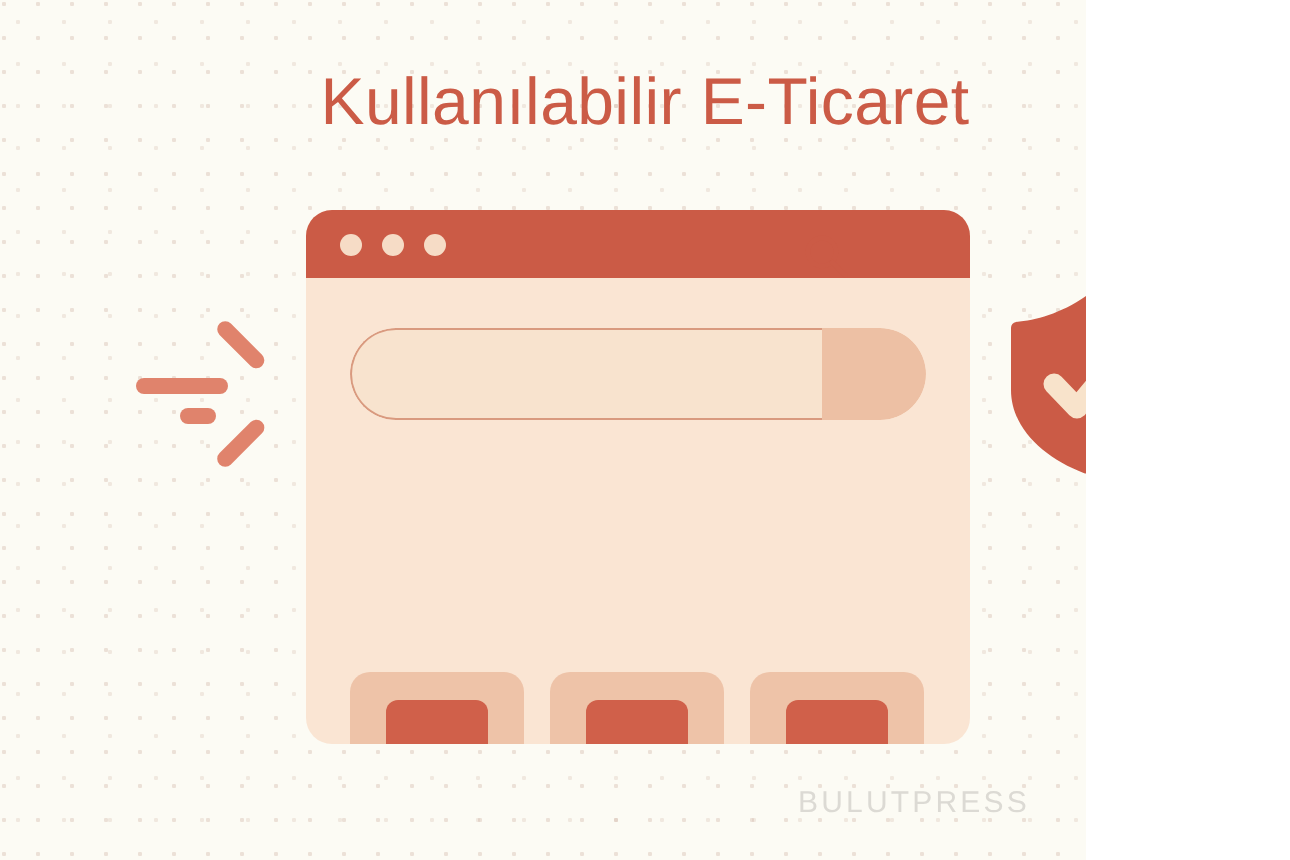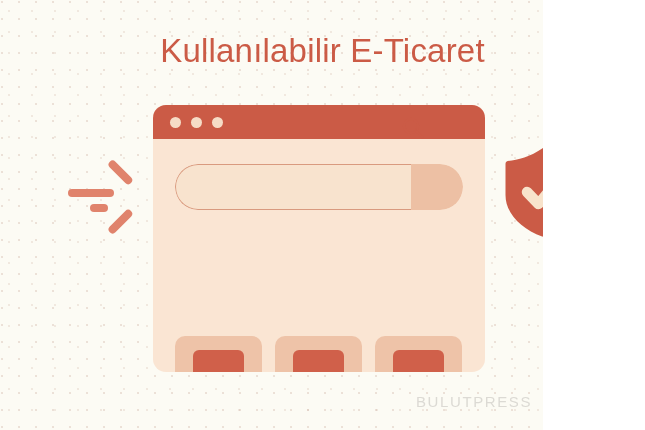--- a/index.html
+++ b/index.html
@@ -192,21 +192,21 @@
     position: absolute;
     left: 504px;
     top: 146px;
     width: 78px;
     height: 92px;
   }
 
   
   #watermark {
     position: absolute;
-    right: 11px;
+    right: 28px;
     bottom: 20px;
     font-size: 15px;
     letter-spacing: 1.6px;
     color: #DCDAD4;
     font-weight: 400;
     white-space: nowrap;
   }
 </style>
 </head>
 <body>

